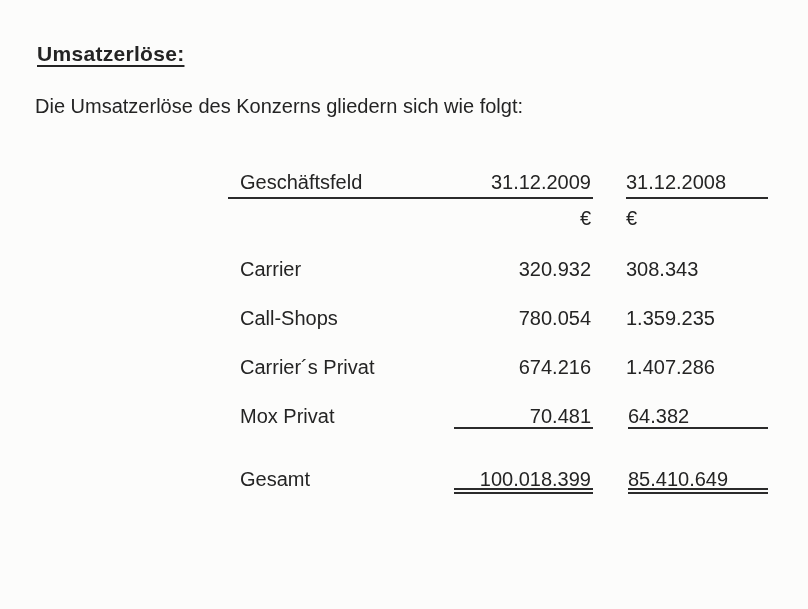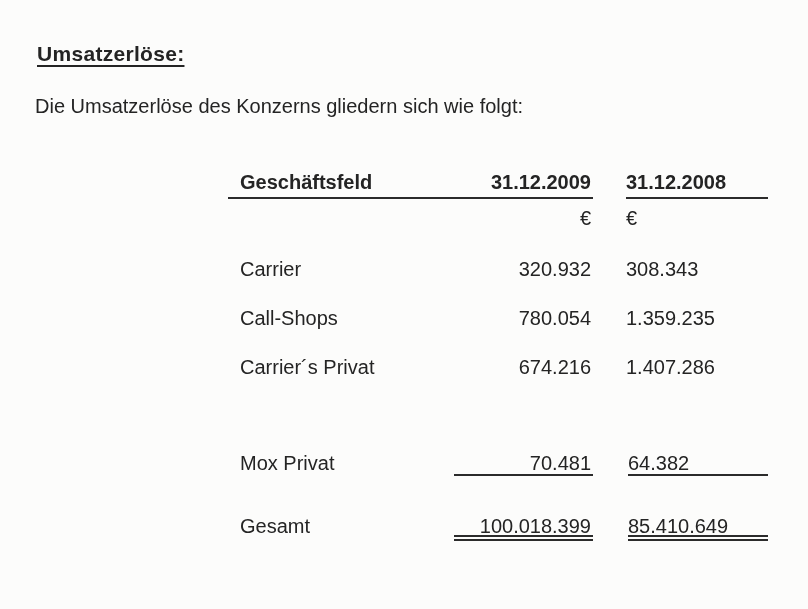--- a/index.html
+++ b/index.html
@@ -47,31 +47,31 @@
   .trow > div {
     box-sizing: border-box;
     line-height: 24px;
     overflow: hidden;
   }
   .c-label { padding-left: 12px; text-align: left; }
   .c-v09   { text-align: right; padding-right: 2px; }
   .c-gap   { }
   .c-v08   { padding-right: 4px; }
 
-  .r-hdr { height: 29px; font-weight: bold; }
+  .r-hdr { height: 29px; font-weight: normal; }
   .r-hdr .c-label,
   .r-hdr .c-v09 { border-bottom: 2px solid #2b2b2b; }
   .r-hdr .c-v08 { border-bottom: 2px solid #2b2b2b; }
 
   .r-euro { height: 58px; }
   .r-euro > div { padding-top: 7px; }
 
   .r-data { height: 49px; }
 
-  .r-mox { height: 25px; margin-top: 47px; }
+  .r-mox { height: 25px; }
   .r-mox .c-v09 { border-bottom: 2px solid #2b2b2b; margin-left: 24px; }
   .r-mox .c-v08 { border-bottom: 2px solid #2b2b2b; margin-left: 2px; }
 
   .r-gap { height: 30px; }
 
   .r-total { height: 27px; font-weight: normal; margin-top: 8px; }
   .r-total .c-v09 { border-bottom: 6px double #2b2b2b; margin-left: 24px; }
   .r-total .c-v08 { border-bottom: 6px double #2b2b2b; margin-left: 2px; }
 </style>
 </head>

